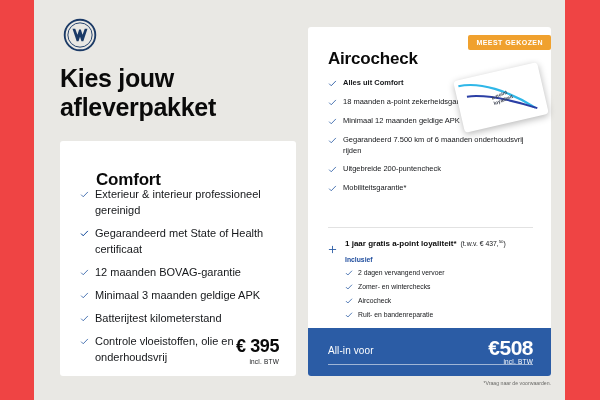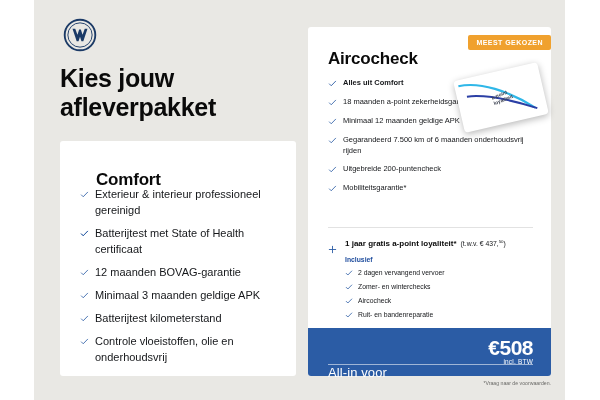--- a/index.html
+++ b/index.html
@@ -1,21 +1,21 @@
 <!DOCTYPE html>
 <html><head>
 <meta charset="utf-8">
 <style>
   html,body{margin:0;padding:0;}
   body{
     width:600px;height:400px;background:#000;
     font-family:"Liberation Sans","DejaVu Sans",sans-serif;
     overflow:hidden;
   }
-  .stage{position:relative;width:600px;height:400px;background:#ffffff;}
+  .stage{position:relative;width:600px;height:400px;background:#ef4444;}
   .canvas{
     position:absolute;left:34px;top:0;width:531px;height:400px;
     background:#E9E8E4;overflow:hidden;
   }
   
   .vw-logo{position:absolute;left:29px;top:18px;width:34px;height:34px;}
   .headline{
     position:absolute;left:26px;top:64px;width:230px;
     font-size:25px;line-height:1.17;font-weight:700;color:#0A0A0A;
     letter-spacing:-0.3px;
@@ -69,21 +69,21 @@
     box-shadow:0 2px 7px rgba(0,0,0,.28);overflow:hidden;
   }
   .loyal-card .txt{
     position:absolute;left:34px;top:20px;font-size:5px;font-weight:700;
     color:#3B4150;line-height:1.25;transform:rotate(-9deg);
   }
   .pricebar{
     position:absolute;left:0;bottom:0;width:243px;height:48px;
     background:#2B5CA5;border-radius:0 0 3px 3px;
   }
-  .pricebar .label{position:absolute;left:20px;top:17px;font-size:13px;color:#fff;letter-spacing:.1px;margin-top:20px;}
+  .pricebar .label{position:absolute;left:20px;top:17px;font-size:10px;color:#fff;letter-spacing:.1px;}
   .pricebar .amt{position:absolute;right:18px;top:8px;font-size:21px;font-weight:700;color:#fff;letter-spacing:-0.5px;}
   .pricebar .sub{position:absolute;right:18px;top:30px;font-size:6.5px;color:#fff;letter-spacing:.2px;}
   .pricebar .rule{position:absolute;left:20px;right:18px;bottom:11px;height:1px;background:rgba(255,255,255,.55);}
   .footnote{
     position:absolute;left:274px;top:380px;width:243px;text-align:right;
     font-size:5.2px;color:#6B6B68;padding-right:2px;
   }
 </style>
 </head>
 <body>
@@ -119,21 +119,21 @@
                 <path d="M1.5 6.2 L4.3 9 L10.5 2.6" fill="none" stroke="#2B5CA5" stroke-width="1.1"></path>
               </svg>
           </span>
         </div>
         <div class="li">
           <span class="ck">
             <svg viewBox="0 0 12 12" width="9" height="9">
                 <path d="M1.5 6.2 L4.3 9 L10.5 2.6" fill="none" stroke="#2B5CA5" stroke-width="1.1"></path>
               </svg>
           </span>
-          <span>Batterijtest met State of Health certificaat</span>
+          <span>Gegarandeerd met State of Health certificaat</span>
         </div>
         <div class="li">
           <span class="ck">
             <svg viewBox="0 0 12 12" width="9" height="9">
                 <path d="M1.5 6.2 L4.3 9 L10.5 2.6" fill="none" stroke="#2B5CA5" stroke-width="1.1"></path>
               </svg>
           </span>
           <span>12 maanden BOVAG-garantie</span>
         </div>
         <div class="li">
@@ -155,20 +155,24 @@
         <div class="li">
           <span class="ck">
             <svg viewBox="0 0 12 12" width="9" height="9">
                 <path d="M1.5 6.2 L4.3 9 L10.5 2.6" fill="none" stroke="#2B5CA5" stroke-width="1.1"></path>
               </svg>
           </span>
           <span>Controle vloeistoffen, olie en onderhoudsvrij</span>
         </div>
       </div>
 
+      <div class="price-block">
+        <div class="price-big">€ 395</div>
+        <div class="price-sub">incl. BTW</div>
+      </div>
     </div>
 
     <div class="card-zeker">
       <div class="badge">MEEST GEKOZEN</div>
       <h2>Aircocheck</h2>
 
       <div class="zlist">
         <div class="li bold">
           <span class="ck">
             <svg viewBox="0 0 12 12" width="9" height="9">

